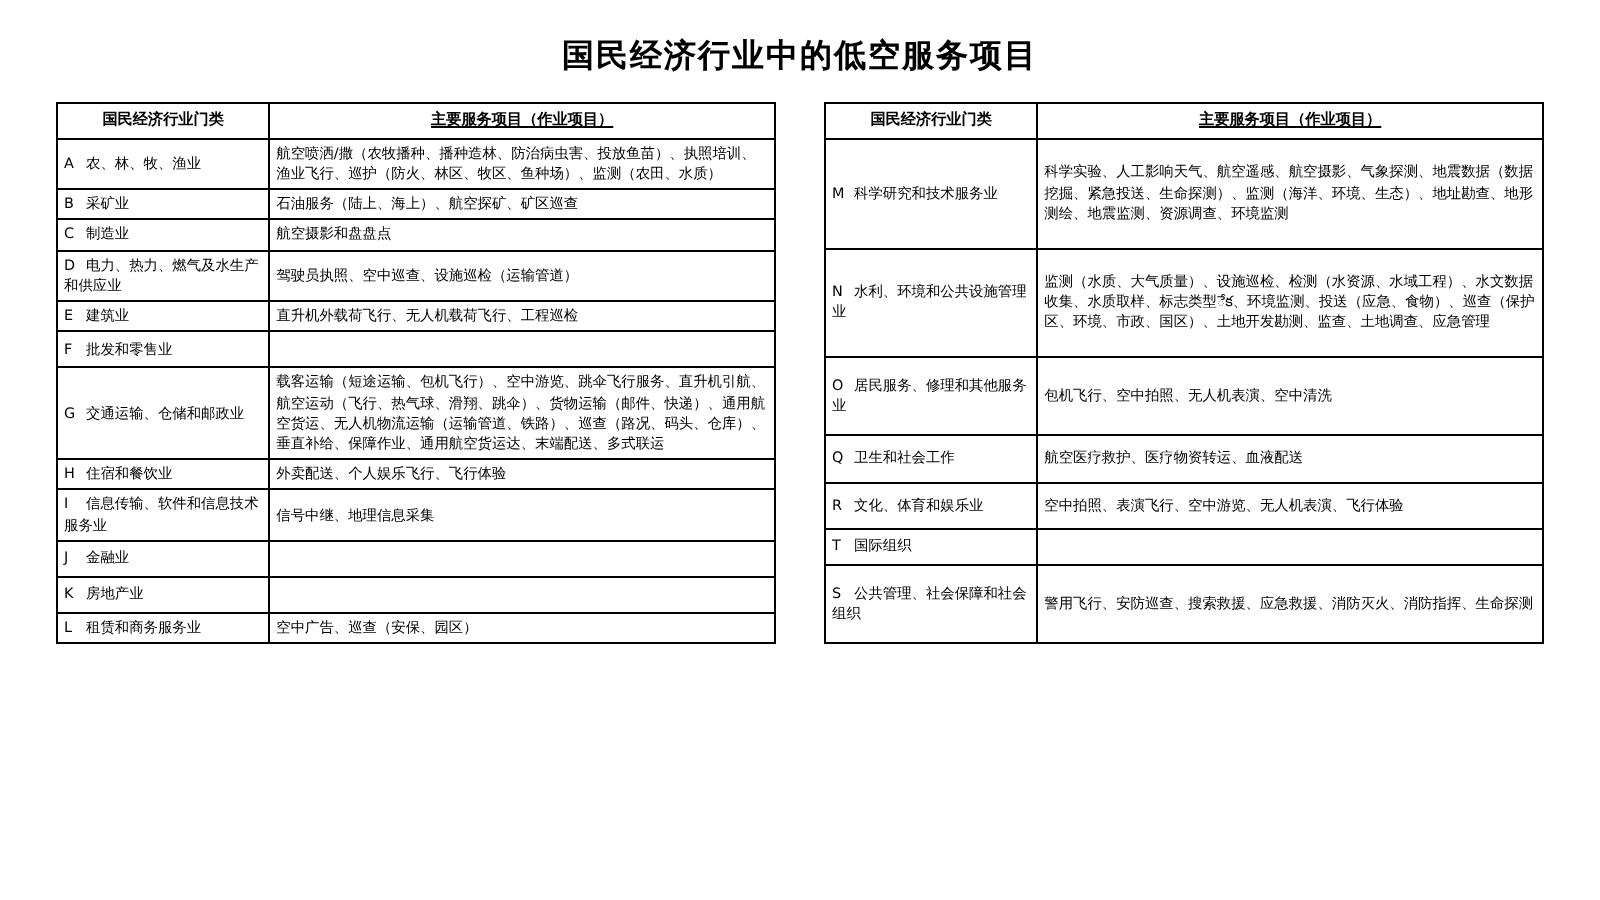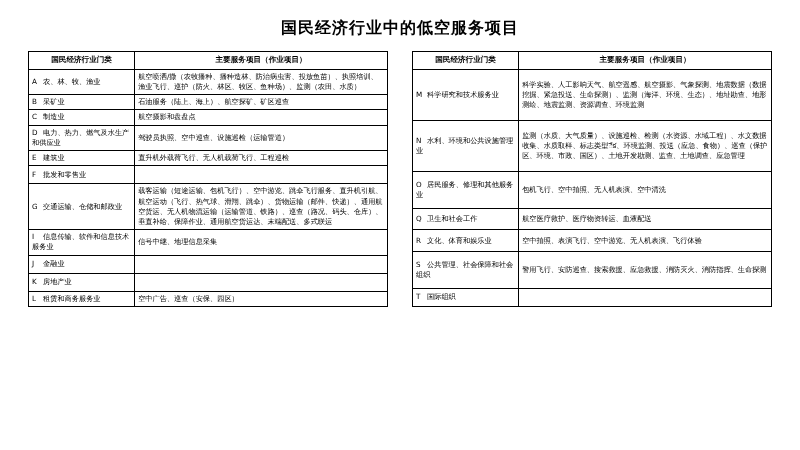--- a/index.html
+++ b/index.html
@@ -48,21 +48,21 @@
     text-align: left;
     font-weight: normal;
   }
   table.stbl thead td {
     text-align: center;
     font-weight: bold;
     font-size: 7.6px;
     padding: 3px 3px;
   }
   .col-cat { width: 100px; }
-  .col-svc { width: 248px; }
+  .col-svc { width: 248px; text-decoration: underline; }
   .cat-cell {
     white-space: pre-line;
   }
   .cat-code {
     display: inline-block;
     min-width: 8px;
     margin-right: 3px;
   }
   .svc-cell {
     white-space: pre-line;
@@ -109,20 +109,24 @@
         </tr>
         <tr>
           <td class="cat-cell"><span class="cat-code">F</span><span>批发和零售业</span></td>
           <td class="svc-cell empty"></td>
         </tr>
         <tr>
           <td class="cat-cell"><span class="cat-code">G</span><span>交通运输、仓储和邮政业</span></td>
           <td class="svc-cell">载客运输（短途运输、包机飞行）、空中游览、跳伞飞行服务、直升机引航、航空运动（飞行、热气球、滑翔、跳伞）、货物运输（邮件、快递）、通用航空货运、无人机物流运输（运输管道、铁路）、巡查（路况、码头、仓库）、垂直补给、保障作业、通用航空货运达、末端配送、多式联运</td>
         </tr>
         <tr>
+          <td class="cat-cell"><span class="cat-code">H</span><span>住宿和餐饮业</span></td>
+          <td class="svc-cell">外卖配送、个人娱乐飞行、飞行体验</td>
+        </tr>
+        <tr>
           <td class="cat-cell"><span class="cat-code">I</span><span>信息传输、软件和信息技术服务业</span></td>
           <td class="svc-cell">信号中继、地理信息采集</td>
         </tr>
         <tr>
           <td class="cat-cell"><span class="cat-code">J</span><span>金融业</span></td>
           <td class="svc-cell empty"></td>
         </tr>
         <tr>
           <td class="cat-cell"><span class="cat-code">K</span><span>房地产业</span></td>
           <td class="svc-cell empty"></td>
@@ -156,24 +160,24 @@
         </tr>
         <tr>
           <td class="cat-cell"><span class="cat-code">Q</span><span>卫生和社会工作</span></td>
           <td class="svc-cell">航空医疗救护、医疗物资转运、血液配送</td>
         </tr>
         <tr>
           <td class="cat-cell"><span class="cat-code">R</span><span>文化、体育和娱乐业</span></td>
           <td class="svc-cell">空中拍照、表演飞行、空中游览、无人机表演、飞行体验</td>
         </tr>
         <tr>
+          <td class="cat-cell"><span class="cat-code">T</span><span>国际组织</span></td>
+          <td class="svc-cell empty"></td>
+        </tr>
+        <tr>
           <td class="cat-cell"><span class="cat-code">S</span><span>公共管理、社会保障和社会组织</span></td>
           <td class="svc-cell">警用飞行、安防巡查、搜索救援、应急救援、消防灭火、消防指挥、生命探测</td>
-        </tr>
-        <tr>
-          <td class="cat-cell"><span class="cat-code">T</span><span>国际组织</span></td>
-          <td class="svc-cell empty"></td>
         </tr>
       </tbody>
     </table>
 
   </div>
 </div>
 
 </body></html>

